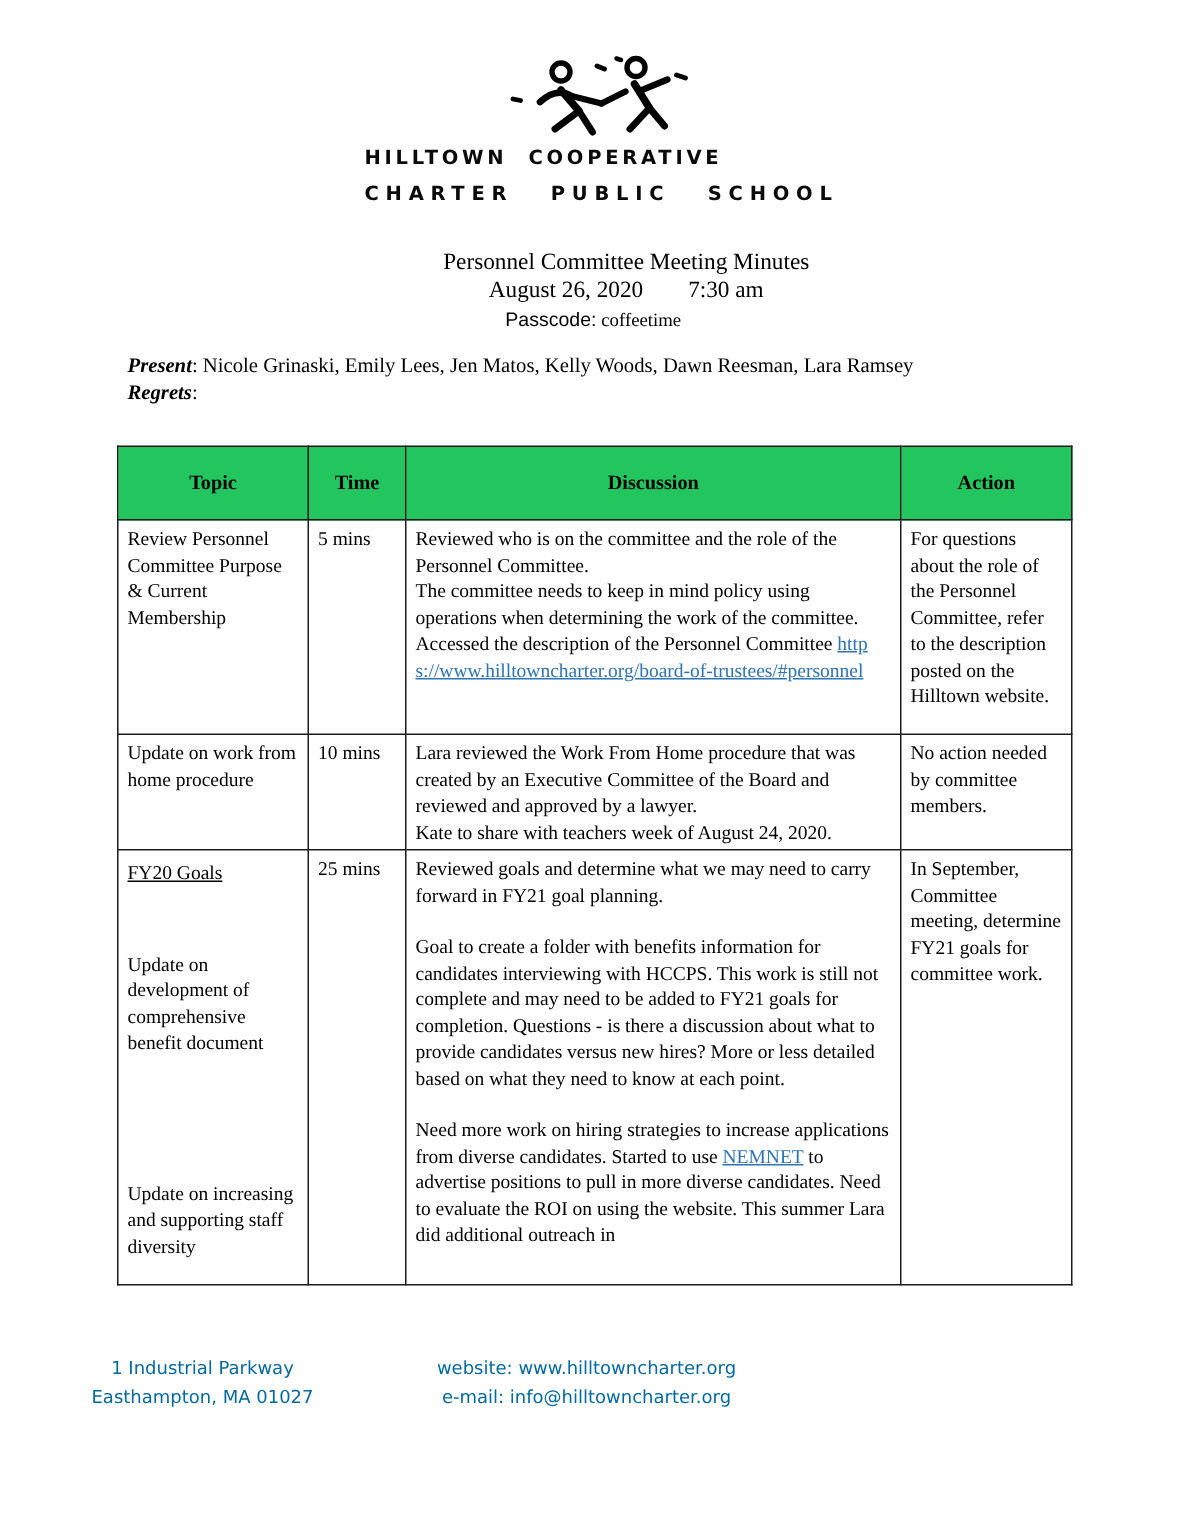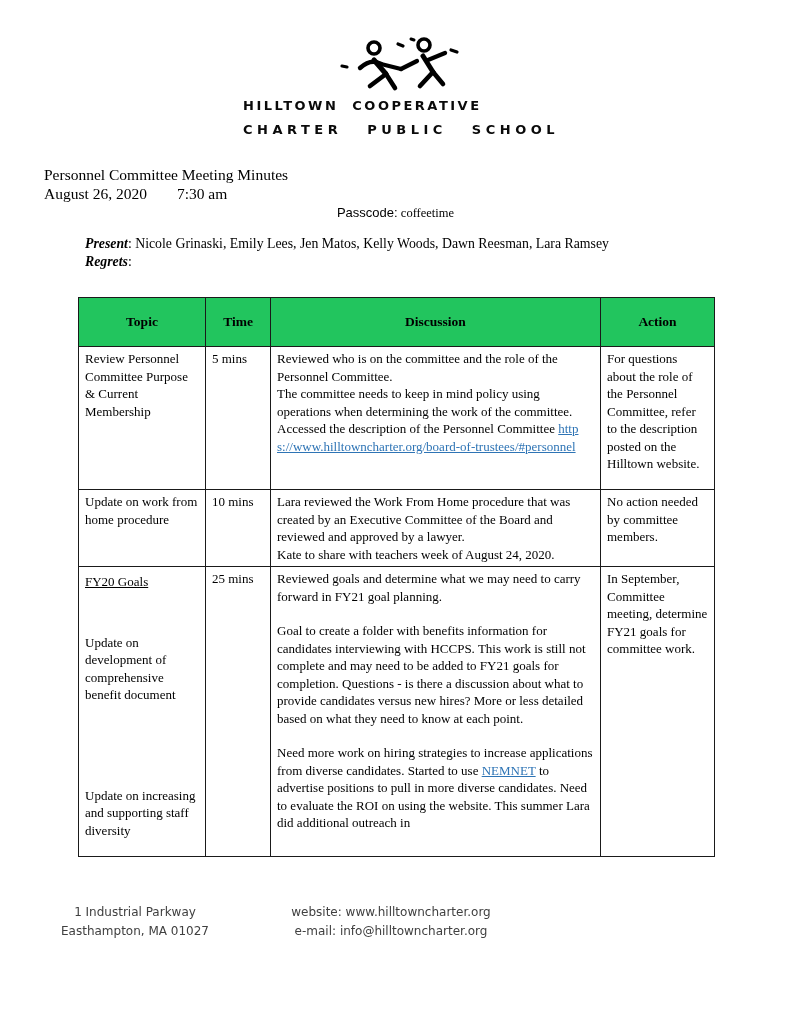--- a/index.html
+++ b/index.html
@@ -11,21 +11,21 @@
     color:#000;
     overflow:hidden;
   }
   
   .logo-block{padding-top:34px;}
   .logo-figures{display:block;margin:0 auto;}
   .logo-text{margin-left:243px;margin-top:2px;font-family:"DejaVu Sans", sans-serif;font-weight:bold;color:#0a0a0a;}
   .logo-line1{font-size:13px;letter-spacing:2.5px;word-spacing:7px;}
   .logo-line2{font-size:13px;letter-spacing:4.5px;word-spacing:16px;margin-top:9px;}
   
-  .title-block{text-align:left;margin-top:29px;font-size:15.5px;line-height:18px;margin-left:44px;}
+  .title-block{text-align:center;margin-top:29px;font-size:15.5px;line-height:18px;margin-left:44px;}
   .doc-datetime{margin-top:1px;}
   .dt-time{margin-left:30px;}
   
   .zoom-line{margin-top:25px;text-align:center;font-size:14px;}
   .link{color:#2E74B5;text-decoration:underline;cursor:pointer;}
   .zoom-url{font-family:"Liberation Sans", sans-serif;font-size:12.5px;word-break:break-all;}
   .passcode-line{text-align:center;font-size:13px;margin-top:2px;}
   .pc-label{font-family:"Liberation Sans", sans-serif;}
   .pc-value{font-family:"Liberation Serif", serif;font-size:12.5px;}
   
@@ -67,21 +67,21 @@
   .topic-gap2{margin-top:83px;}
   .para + .para{margin-top:17px;}
   .disc-link{word-break:break-all;}
   
   .footer{
     position:absolute;top:903px;left:0;right:0;
     display:flex;
     padding:0 22px;
     font-family:"DejaVu Sans", sans-serif;
     font-size:12px;line-height:19px;
-    color:#404040;
+    color:#0369a1;
   }
   .f-col{text-align:center;}
   .f-left{width:226px;}
   .f-mid{width:240px;}
   .f-right{width:286px;}
 </style>
 </head>
 <body>
 
 <div class="page">

